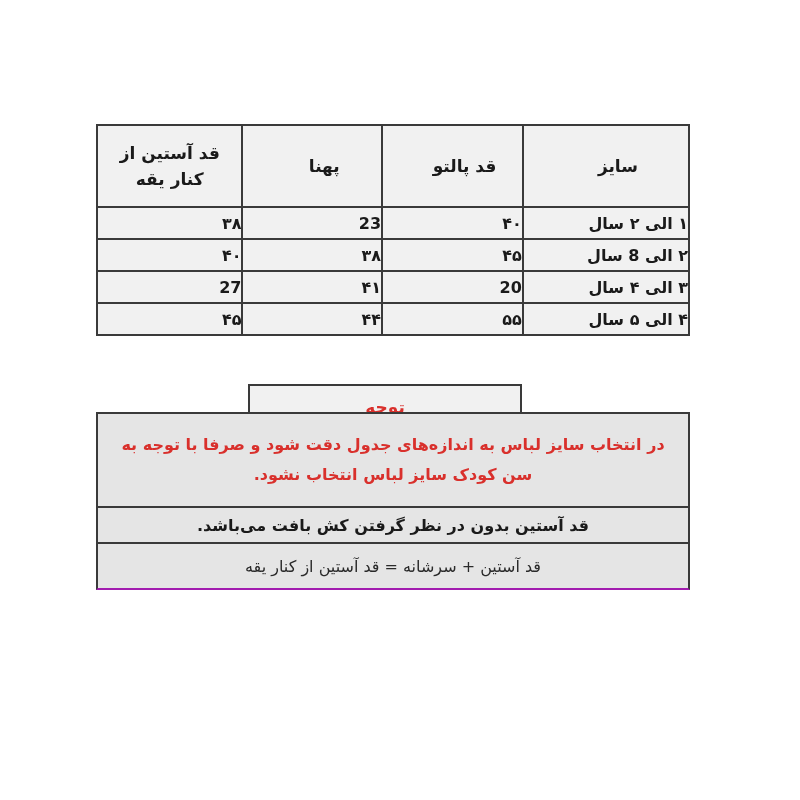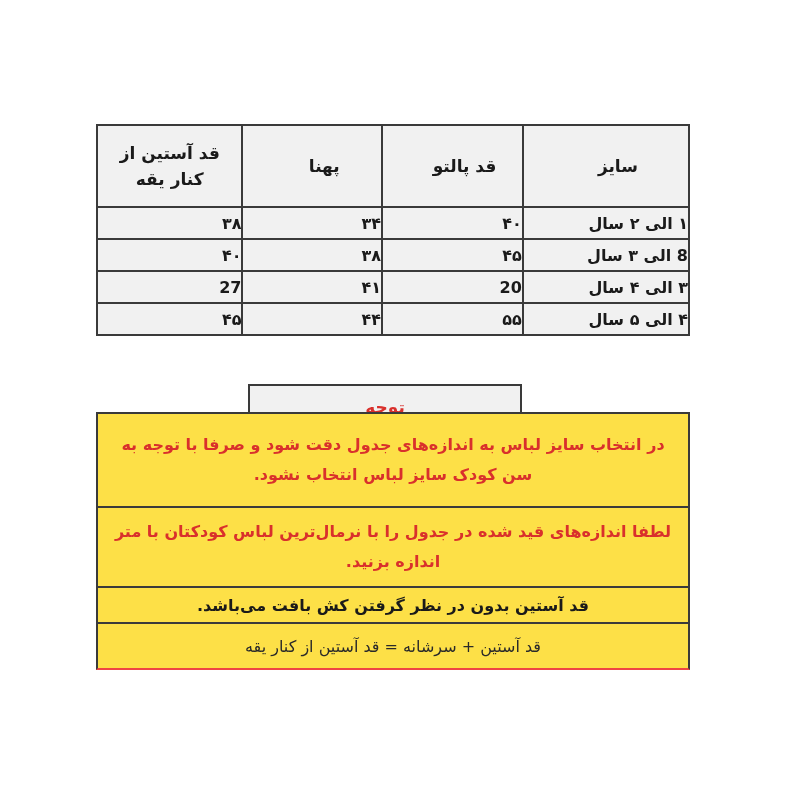--- a/index.html
+++ b/index.html
@@ -72,31 +72,31 @@
       align-items: center;
       justify-content: center;
       color: #d9302c;
       font-weight: bold;
       font-size: 17px;
       margin-top: 16px;
     }
     .note-row {
       border: 2px solid #3a3a3a;
       border-bottom: none;
-      background: #fde047;
+      background: #e5e5e5;
       box-sizing: border-box;
       text-align: center;
       font-weight: bold;
       display: flex;
       align-items: center;
       justify-content: center;
       padding: 0 10px;
     }
     .note-row:last-child {
-      border-bottom: 2px solid #ef4444;
+      border-bottom: 2px solid #a21caf;
     }
     .note-red {
       color: #d9302c;
       font-size: 16px;
       line-height: 30px;
     }
     .note-black {
       color: #1a1a1a;
       font-size: 16px;
     }
@@ -119,25 +119,25 @@
       <th class="col-size">سایز</th>
       <th class="col-length">قد پالتو</th>
       <th class="col-width">پهنا</th>
       <th class="col-sleeve">قد آستین از کنار یقه</th>
     </tr>
   </thead>
   <tbody>
     <tr>
       <td>۱ الی ۲ سال</td>
       <td>۴۰</td>
-      <td>۳۴</td>
+      <td>23</td>
       <td>۳۸</td>
     </tr>
     <tr>
-      <td>8 الی ۳ سال</td>
+      <td>۲ الی 8 سال</td>
       <td>۴۵</td>
       <td>۳۸</td>
       <td>۴۰</td>
     </tr>
     <tr>
       <td>۳ الی ۴ سال</td>
       <td>20</td>
       <td>۴۱</td>
       <td>27</td>
     </tr>
@@ -147,16 +147,15 @@
       <td>۴۴</td>
       <td>۴۵</td>
     </tr>
   </tbody>
 </table>
 
 <div class="notice-tab">توجه</div>
 
 <div class="notes">
   <div class="note-row row1 note-red">در انتخاب سایز لباس به اندازه‌های جدول دقت شود و صرفا با توجه به سن کودک سایز لباس انتخاب نشود.</div>
-  <div class="note-row row2 note-red">لطفا اندازه‌های قید شده در جدول را  با نرمال‌ترین لباس کودکتان با متر اندازه بزنید.</div>
   <div class="note-row row3 note-black">قد آستین بدون در نظر گرفتن کش بافت می‌باشد.</div>
   <div class="note-row row4 note-plain">قد آستین + سرشانه = قد آستین از کنار یقه</div>
 </div>
 
 </body></html>

